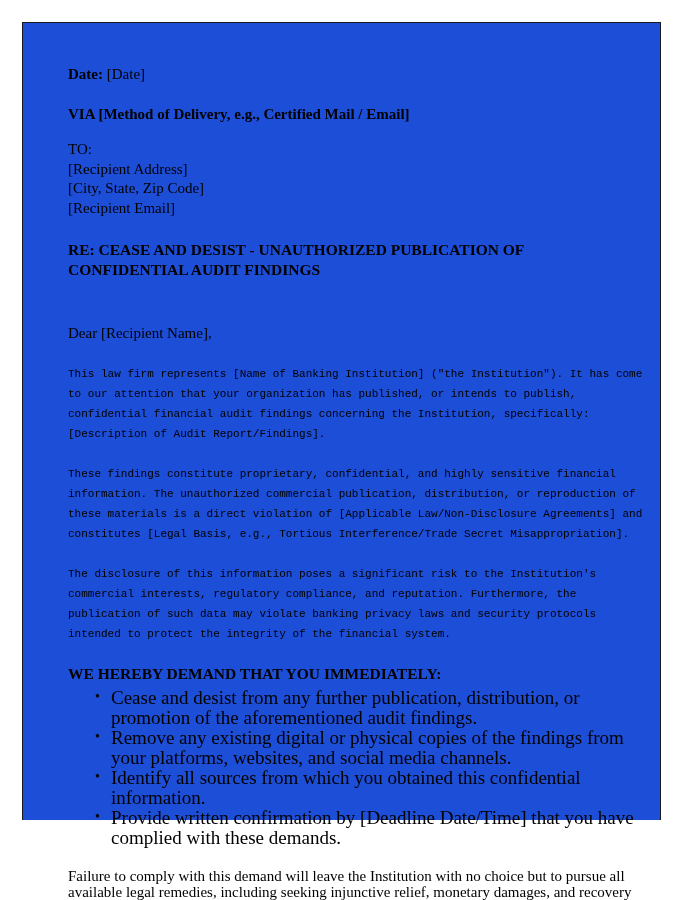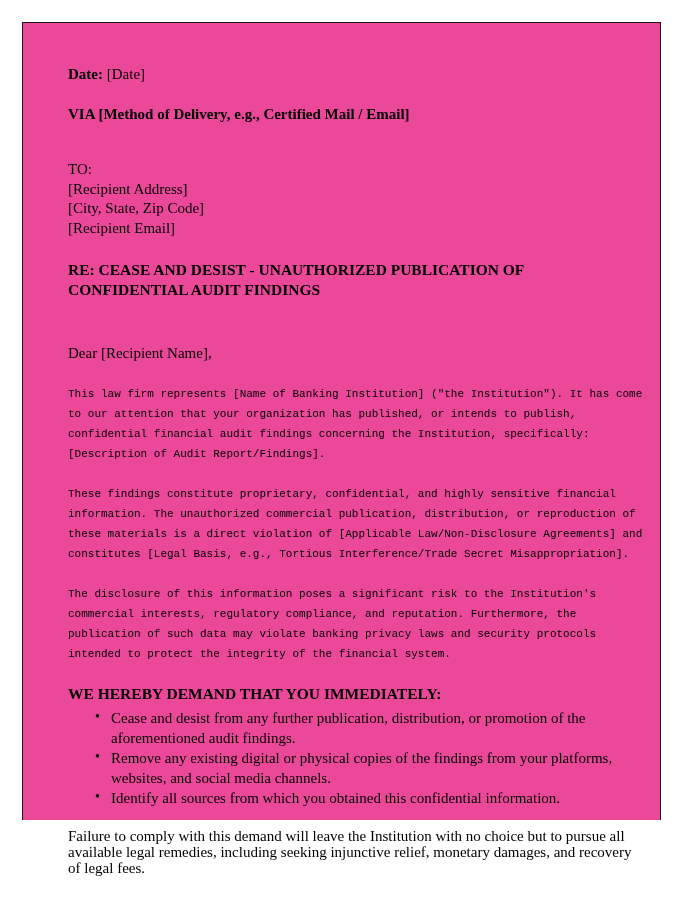--- a/index.html
+++ b/index.html
@@ -16,40 +16,40 @@
   }
   .page {
     position: absolute;
     left: 22px;
     top: 22px;
     width: 639px;
     height: 798px;
     border: 1.5px solid #1a1a1a;
     border-bottom: none;
     box-sizing: border-box;
-    background: #ec4899;
+    background: #1d4ed8;
   }
   .content {
     position: absolute;
     left: 45px;
     top: 42px;
     width: 578px;
   }
   .line {
     font-size: 15px;
     line-height: 19.5px;
   }
   .bold {
     font-weight: bold;
   }
   .block-date {
     margin-bottom: 20px;
   }
   .block-via {
-    margin-bottom: 36px;
+    margin-bottom: 16px;
   }
   .to-label {
     font-weight: normal;
     font-size: 15px;
     line-height: 19.5px;
   }
   .to-lines {
     margin-bottom: 22px;
   }
   .re-heading {
@@ -77,21 +77,21 @@
     font-size: 15.5px;
     line-height: 20px;
     margin-bottom: 4px;
   }
   ul.demands {
     margin: 0 0 20px 0;
     padding-left: 43px;
     list-style: none;
   }
   ul.demands li {
-    font-size: 15px;
+    font-size: 19px;
     line-height: 20px;
     position: relative;
     margin-bottom: 0px;
   }
   ul.demands li::before {
     content: "\2022";
     position: absolute;
     left: -16px;
     top: -1px;
     font-size: 14px;
@@ -131,18 +131,19 @@
     <p class="para">These findings constitute proprietary, confidential, and highly sensitive financial information. The unauthorized commercial publication, distribution, or reproduction of these materials is a direct violation of [Applicable Law/Non-Disclosure Agreements] and constitutes [Legal Basis, e.g., Tortious Interference/Trade Secret Misappropriation].</p>
 
     <p class="para">The disclosure of this information poses a significant risk to the Institution's commercial interests, regulatory compliance, and reputation. Furthermore, the publication of such data may violate banking privacy laws and security protocols intended to protect the integrity of the financial system.</p>
 
     <div class="demand-heading">WE HEREBY DEMAND THAT YOU IMMEDIATELY:</div>
 
     <ul class="demands">
       <li>Cease and desist from any further publication, distribution, or promotion of the aforementioned audit findings.</li>
       <li>Remove any existing digital or physical copies of the findings from your platforms, websites, and social media channels.</li>
       <li>Identify all sources from which you obtained this confidential information.</li>
+      <li>Provide written confirmation by [Deadline Date/Time] that you have complied with these demands.</li>
     </ul>
 
     <p class="closing">Failure to comply with this demand will leave the Institution with no choice but to pursue all available legal remedies, including seeking injunctive relief, monetary damages, and recovery of legal fees.</p>
 
   </div>
 </div>
 
 </body></html>

